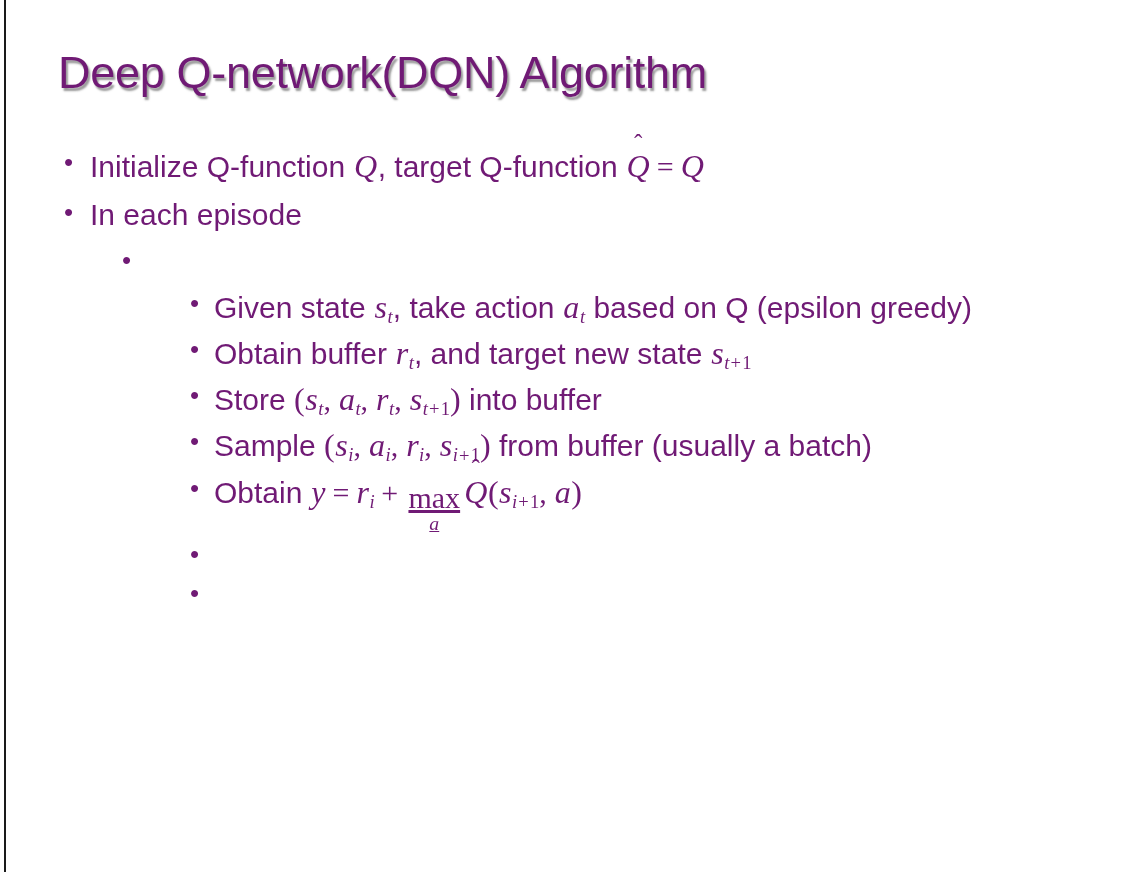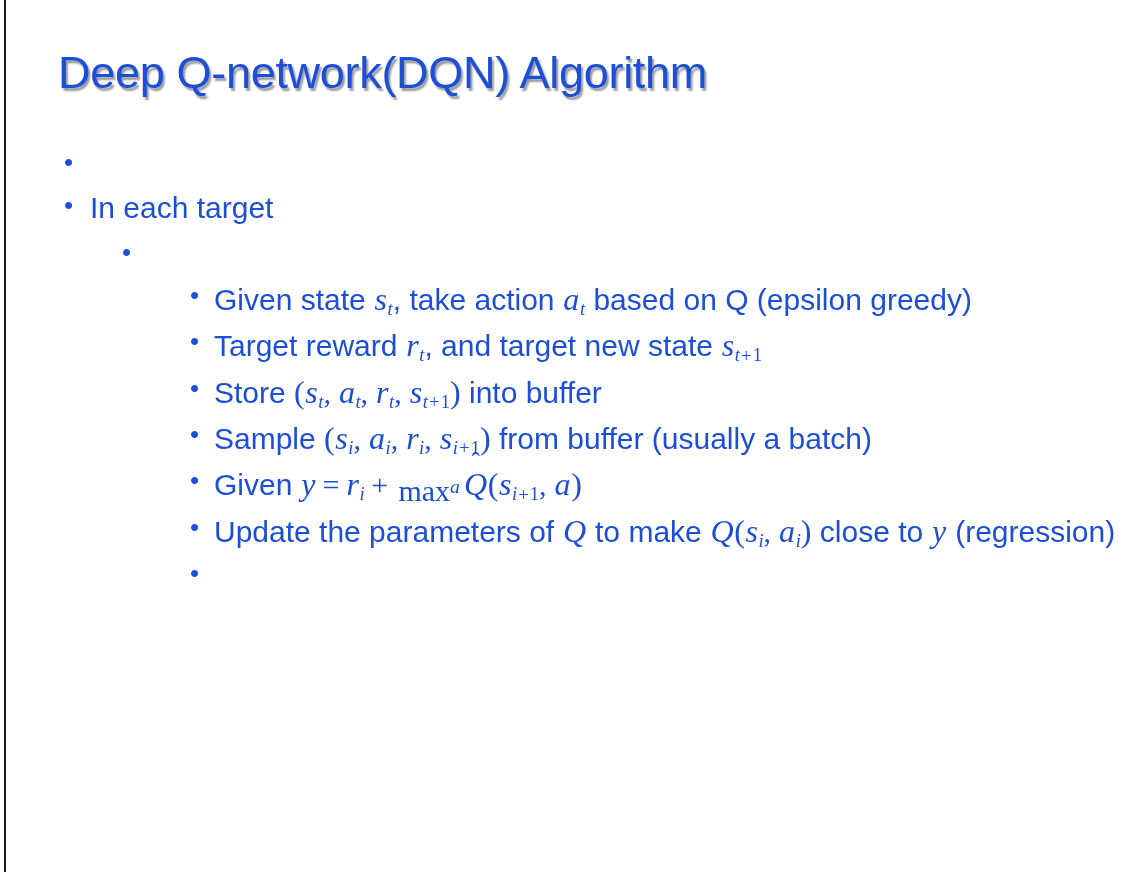--- a/index.html
+++ b/index.html
@@ -8,21 +8,21 @@
     background: #ffffff;
   }
 
   .slide {
     position: relative;
     width: 1124px;
     height: 872px;
     background: #ffffff;
     overflow: hidden;
     font-family: "Liberation Sans", sans-serif;
-    color: #1d4ed8;
+    color: #701a75;
   }
 
   
   .left-rule {
     position: absolute;
     left: 4px;
     top: 0;
     width: 2px;
     height: 872px;
     background: #1a1a1a;
@@ -117,24 +117,26 @@
     transform: translateX(-56%);
     font-family: "Liberation Serif", "DejaVu Serif", serif;
     font-style: normal;
     font-size: 0.82em;
     line-height: 1;
   }
 
   
   .munder {
     display: inline-flex;
-    align-items: flex-start;
+    flex-direction: column;
+    align-items: center;
     vertical-align: -0.18em;
     line-height: 1;
     padding: 0 0.12em;
+    text-decoration: underline;
   }
   .munder .base {
     font-family: "Liberation Serif", "DejaVu Serif", serif;
     font-style: normal;
     font-size: 1.0em;
   }
   .munder .lim {
     font-family: "Liberation Serif", "DejaVu Serif", serif;
     font-style: italic;
     font-size: 0.66em;
@@ -147,62 +149,62 @@
 <div class="slide">
 
   <div class="left-rule"></div>
 
   <div class="slide-title">Deep Q-network(DQN) Algorithm</div>
 
   <div class="body-list">
 
     <div class="bullet-row lvl1">
       <span class="dot">•</span>
+      <span class="txt"><span>Initialize Q-function </span><span class="mi">Q</span><span>, target Q-function </span><span class="hatwrap"><span class="hat">̂</span><span class="mi">Q</span></span><span class="mo">=</span><span class="mi">Q</span></span>
     </div>
 
     <div class="bullet-row lvl1">
       <span class="dot">•</span>
-      <span class="txt">In each target</span>
+      <span class="txt">In each episode</span>
     </div>
 
     <div class="bullet-row lvl2">
       <span class="dot">•</span>
     </div>
 
     <div class="bullet-row lvl3">
       <span class="dot">•</span>
       <span class="txt"><span>Given state </span><span class="mi">s</span><sub class="ms">t</sub><span>, take action </span><span class="mi">a</span><sub class="ms">t</sub><span> based on Q (epsilon greedy)</span></span>
     </div>
 
     <div class="bullet-row lvl3">
       <span class="dot">•</span>
-      <span class="txt"><span>Target reward </span><span class="mi">r</span><sub class="ms">t</sub><span>, and target new state </span><span class="mi">s</span><sub class="ms"><span>t</span><span class="op">+</span><span class="num">1</span></sub></span>
+      <span class="txt"><span>Obtain buffer </span><span class="mi">r</span><sub class="ms">t</sub><span>, and target new state </span><span class="mi">s</span><sub class="ms"><span>t</span><span class="op">+</span><span class="num">1</span></sub></span>
     </div>
 
     <div class="bullet-row lvl3">
       <span class="dot">•</span>
       <span class="txt"><span>Store </span><span class="mfence">(</span><span class="mi">s</span><sub class="ms">t</sub><span class="mn">, </span><span class="mi">a</span><sub class="ms">t</sub><span class="mn">, </span><span class="mi">r</span><sub class="ms">t</sub><span class="mn">, </span><span class="mi">s</span><sub class="ms"><span>t</span><span class="op">+</span><span class="num">1</span></sub><span class="mfence">)</span><span> into buffer</span></span>
     </div>
 
     <div class="bullet-row lvl3">
       <span class="dot">•</span>
       <span class="txt"><span>Sample </span><span class="mfence">(</span><span class="mi">s</span><sub class="ms">i</sub><span class="mn">, </span><span class="mi">a</span><sub class="ms">i</sub><span class="mn">, </span><span class="mi">r</span><sub class="ms">i</sub><span class="mn">, </span><span class="mi">s</span><sub class="ms"><span>i</span><span class="op">+</span><span class="num">1</span></sub><span class="mfence">)</span><span> from buffer (usually a batch)</span></span>
     </div>
 
     <div class="bullet-row lvl3">
       <span class="dot">•</span>
-      <span class="txt"><span>Given </span><span class="mi">y</span><span class="mo">=</span><span class="mi">r</span><sub class="ms">i</sub><span class="mo">+</span><span class="munder">
+      <span class="txt"><span>Obtain </span><span class="mi">y</span><span class="mo">=</span><span class="mi">r</span><sub class="ms">i</sub><span class="mo">+</span><span class="munder">
             <span class="base">max</span>
             <span class="lim">a</span>
           </span><span class="hatwrap"><span class="hat">̂</span><span class="mi">Q</span></span><span class="mfence">(</span><span class="mi">s</span><sub class="ms"><span>i</span><span class="op">+</span><span class="num">1</span></sub><span class="mn">, </span><span class="mi">a</span><span class="mfence">)</span></span>
     </div>
 
     <div class="bullet-row lvl3">
       <span class="dot">•</span>
-      <span class="txt"><span>Update the parameters of </span><span class="mi">Q</span><span> to make </span><span class="mi">Q</span><span class="mfence">(</span><span class="mi">s</span><sub class="ms">i</sub><span class="mn">, </span><span class="mi">a</span><sub class="ms">i</sub><span class="mfence">)</span><span> close to </span><span class="mi">y</span><span> (regression)</span></span>
     </div>
 
     <div class="bullet-row lvl3">
       <span class="dot">•</span>
     </div>
 
   </div>
 </div>
 
 </body></html>

